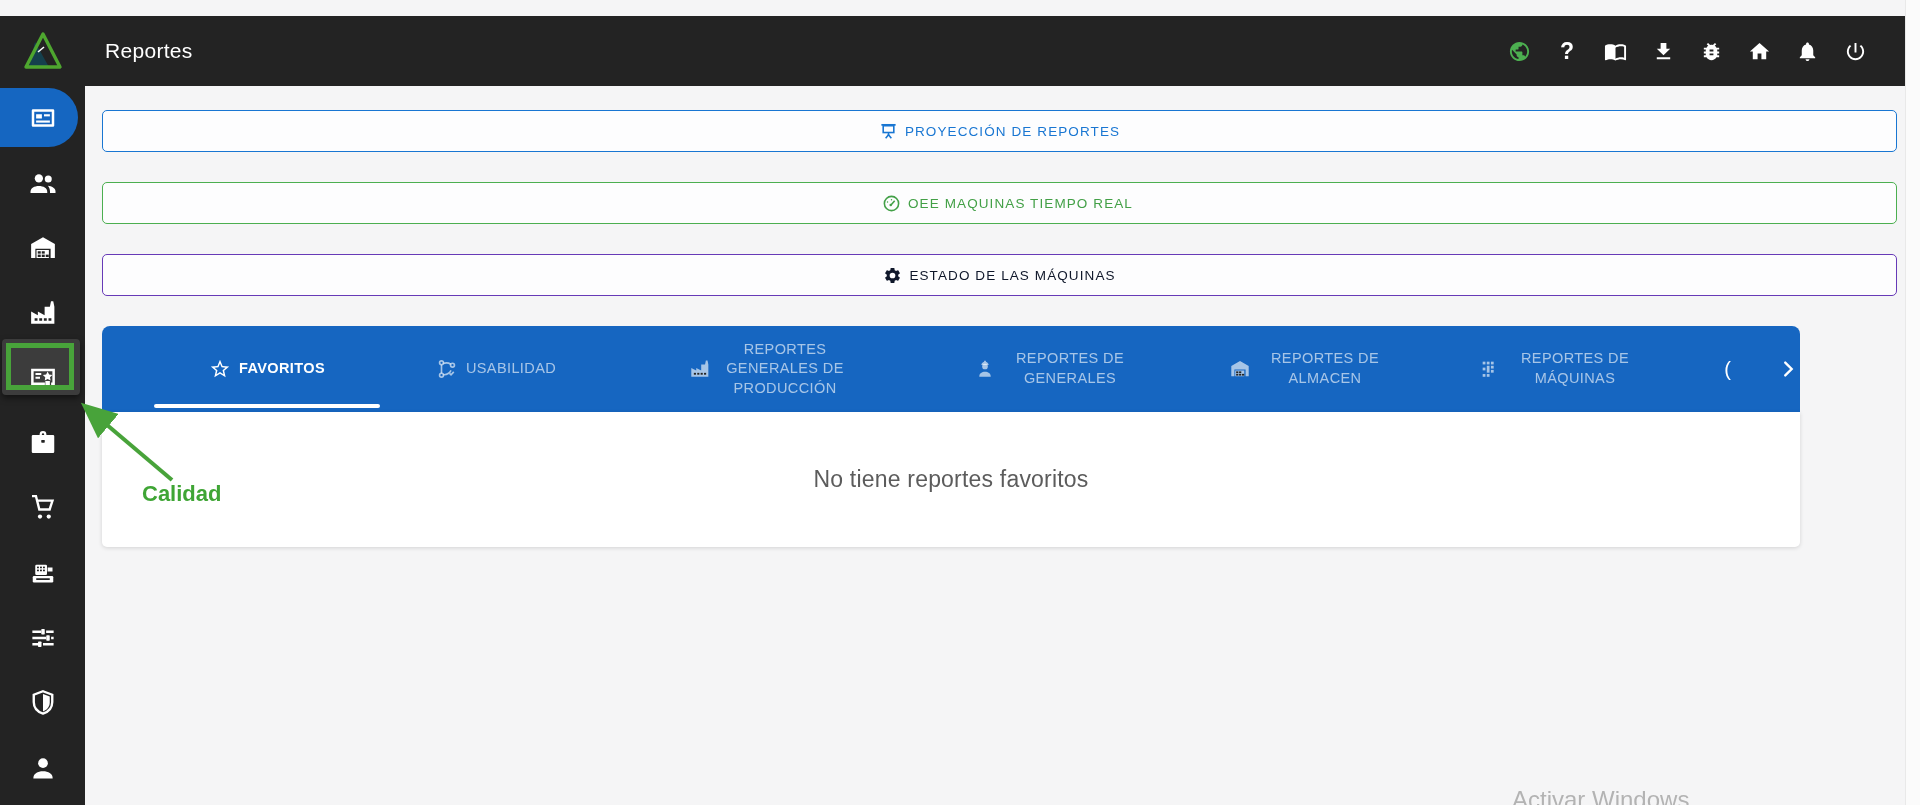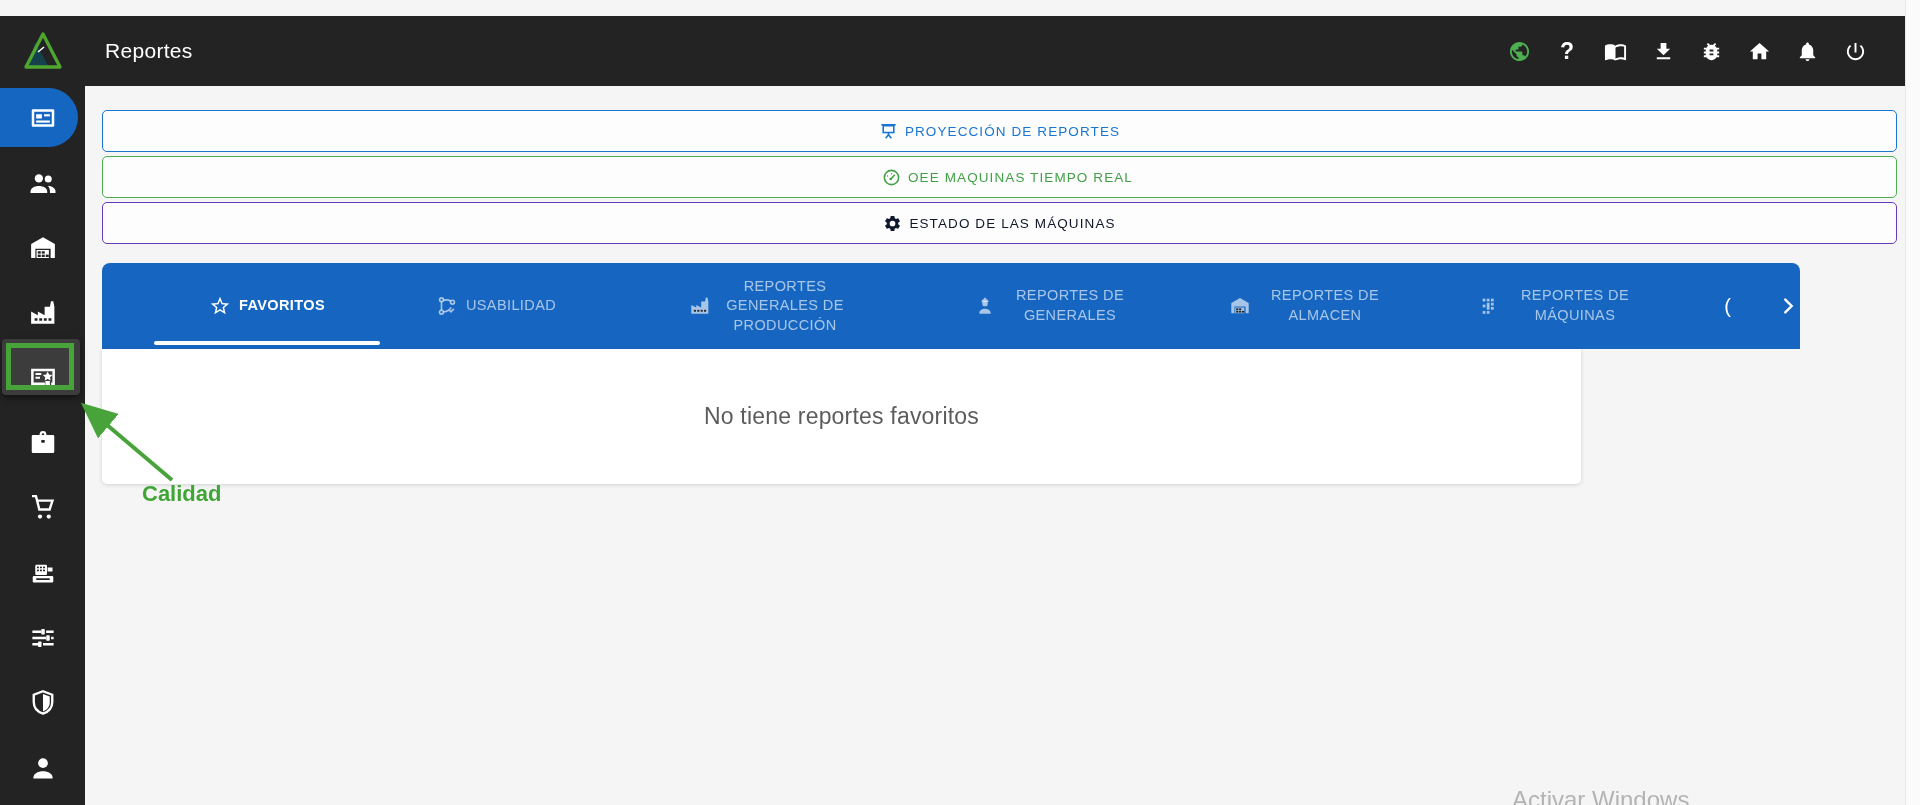--- a/index.html
+++ b/index.html
@@ -37,21 +37,21 @@
   
   .hl-tile { position:absolute; left:2px; top:-6px; width:78px; height:56px; background:#3c3c3c;
              border-radius:4px; box-shadow:0 3px 6px rgba(0,0,0,.5); }
   .hl-box { position:absolute; left:6px; top:-2px; width:68px; height:47px;
             border:5px solid #48a33a; z-index:3; }
 
   
   .main { position:absolute; left:85px; top:70px; right:15px; bottom:0; background:#f5f5f6;
           padding:40px 8px 0 17px; }
 
-  .banner { width:100%; height:42px; margin-bottom:4px; background:#fdfdfe;
+  .banner { width:100%; height:42px; margin-bottom:30px; background:#fdfdfe;
             border-radius:5px; display:flex; align-items:center; justify-content:center;
             gap:7px; cursor:pointer; font-size:13.5px; letter-spacing:1.1px; }
   .banner svg { width:19px; height:19px; }
   .banner.b-blue   { border:1.6px solid #1976d2; color:#1976d2; }
   .banner.b-orange { border:1.6px solid #ff5722; color:#ff5722; }
   .banner.b-green  { border:1.6px solid #4caf50; color:#43a047;padding-left:16px; }
   .banner.b-purple { border:1.6px solid #673ab7; color:#0f172a; }
 
   
   .tabbar { width:1698px; height:86px; margin-top:19px; background:#1666c1;
@@ -65,21 +65,21 @@
   .tab.active { color:#fff; font-weight:bold; }
   .tab.active .indicator { position:absolute; left:2px; right:2px; bottom:4px; height:4px;
          background:#fff; border-radius:2px; }
   .tab-clip { flex:none; width:95px; display:flex; align-items:center; justify-content:center;
          color:#fff; font-size:20px; cursor:pointer; }
   .tab-more { margin-left:auto; width:56px; display:flex; align-items:center; justify-content:center;
          color:#fff; cursor:pointer; }
   .tab-more svg { width:22px; height:22px; }
 
   
-  .card { width:1479px; height:135px; background:#fff; border-radius:0 0 5px 5px;
+  .card { width:1698px; height:135px; background:#fff; border-radius:0 0 5px 5px;
           box-shadow:0 1px 4px rgba(0,0,0,.14); display:flex; align-items:center;
           justify-content:center; }
   .empty-msg { color:#5c5c5c; font-size:23px; letter-spacing:.2px; }
 
   
   .arrow-svg { position:absolute; left:55px; top:390px; width:150px; height:110px; z-index:7;
                pointer-events:none; }
   .annot-label { position:absolute; left:142px; top:481px; color:#3fa535; font-size:22px;
                font-weight:bold; z-index:7; }
 

